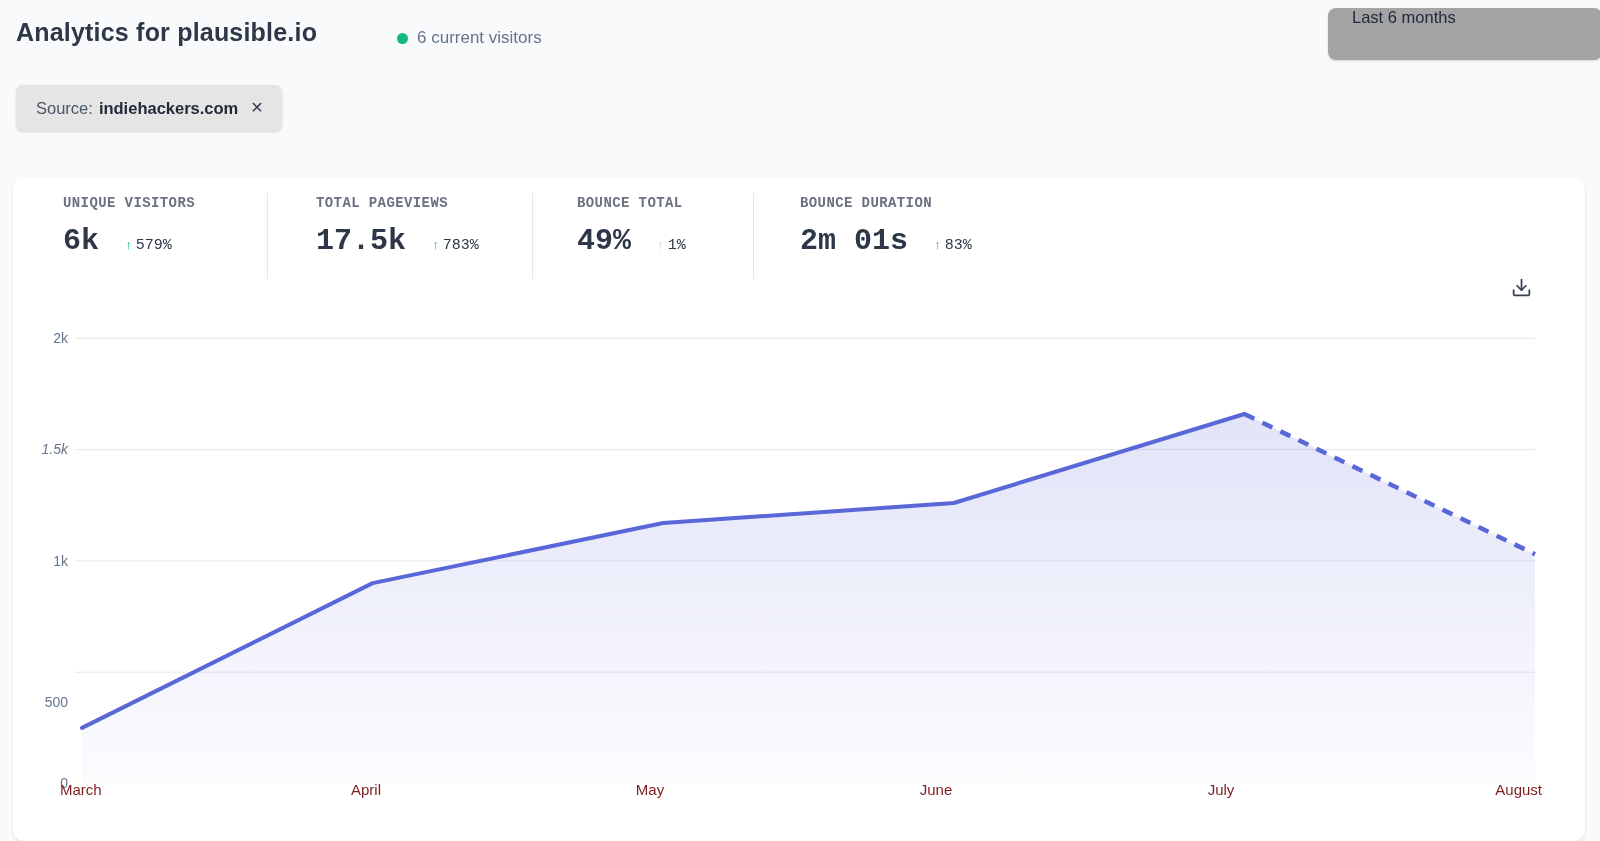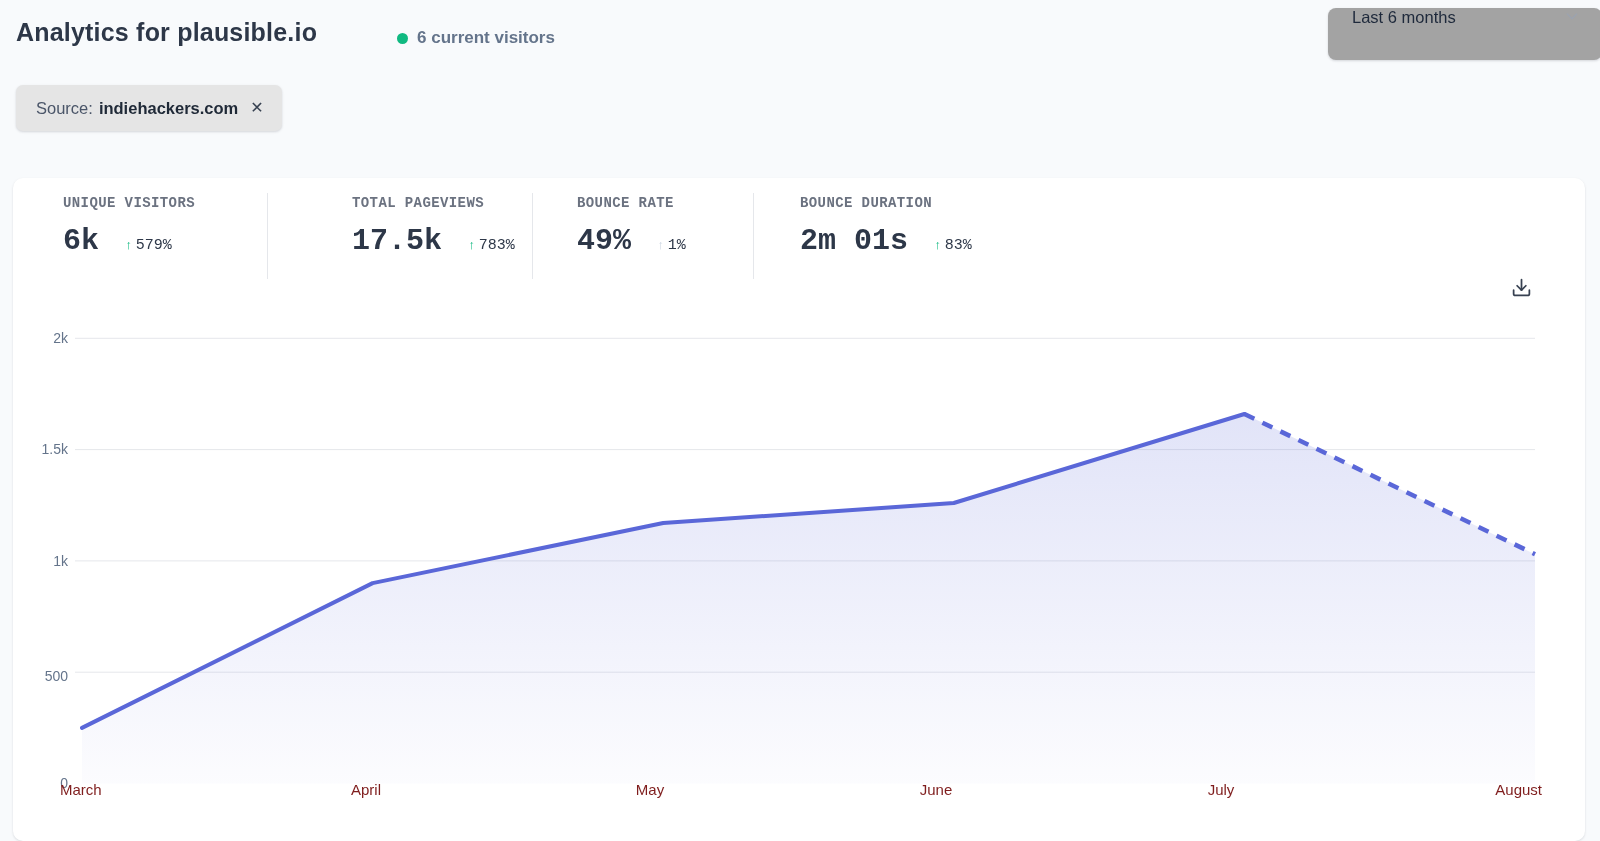--- a/index.html
+++ b/index.html
@@ -4,21 +4,21 @@
 <style>
   * { margin:0; padding:0; box-sizing:border-box; }
   html,body { width:1600px; height:841px; }
   body { font-family:"Liberation Sans","DejaVu Sans",sans-serif; background:#f8fafc; }
   #app { position:relative; width:1600px; height:841px; background:#f8fafc; overflow:hidden; }
 
   
   .page-title { position:absolute; left:16px; top:18px; font-size:25px; font-weight:700; color:#2d3748; letter-spacing:.2px; }
   .visitors { position:absolute; left:397px; top:28px; display:flex; align-items:center; gap:9px; }
   .live-dot { width:11px; height:11px; border-radius:50%; background:#10b981; }
-  .visitors-text { font-size:17px; font-weight:700; color:#64748b; }
+  .visitors-text { font-size:17px; font-weight:400; color:#64748b; }
 
   .period-btn { position:absolute; left:1328px; top:8px; width:274px; height:52px; background:#a3a3a3; border-radius:8px;
     box-shadow:0 1px 3px rgba(15,23,42,.10), 0 1px 2px rgba(15,23,42,.06); display:flex; align-items:flex-start;
     padding:0 22px 0 24px; cursor:pointer; }
   .period-label { font-size:16.5px; color:#1e293b; flex:1; }
   .chev { width:16px; height:16px; stroke:#9ca3af; stroke-width:2; fill:none; }
 
   .filter-pill { position:absolute; left:16px; top:85px; height:46px; background:#e5e5e5; border-radius:7px;
     box-shadow:0 1px 3px rgba(15,23,42,.10), 0 1px 2px rgba(15,23,42,.06); display:flex; align-items:center;
     gap:6px; padding:0 18px 0 20px; font-size:16.5px; color:#4a5568; }
@@ -78,31 +78,31 @@
 
     <div class="stat" style="left:50px;">
       <div class="stat-label">UNIQUE VISITORS</div>
       <div class="stat-row">
         <span class="stat-value">6k</span>
         <span class="stat-change"><span class="arrow" style="color: rgb(16, 185, 129);">↑</span><span>579%</span></span>
       </div>
     </div>
     <div class="v-div" style="left:254px;"></div>
 
-    <div class="stat" style="left:303px;margin-left:36px;">
+    <div class="stat" style="left:303px;">
       <div class="stat-label">TOTAL PAGEVIEWS</div>
       <div class="stat-row">
         <span class="stat-value">17.5k</span>
         <span class="stat-change"><span class="arrow" style="color: rgb(16, 185, 129);">↑</span><span>783%</span></span>
       </div>
     </div>
     <div class="v-div" style="left:519px;"></div>
 
     <div class="stat" style="left:564px;">
-      <div class="stat-label">BOUNCE RATE</div>
+      <div class="stat-label">BOUNCE TOTAL</div>
       <div class="stat-row">
         <span class="stat-value">49%</span>
         <span class="stat-change"><span class="arrow" style="color: rgb(203, 213, 225);">↑</span><span>1%</span></span>
       </div>
     </div>
     <div class="v-div" style="left:740px;"></div>
 
     <div class="stat" style="left:787px;">
       <div class="stat-label">BOUNCE DURATION</div>
       <div class="stat-row">
@@ -114,23 +114,23 @@
     <div class="dl-btn">
       <svg viewBox="0 0 24 24">
         <path d="M21 15v4a2 2 0 0 1-2 2H5a2 2 0 0 1-2-2v-4" stroke-linecap="round" stroke-linejoin="round"></path>
         <polyline points="7 10 12 15 17 10" stroke-linecap="round" stroke-linejoin="round"></polyline>
         <line x1="12" y1="15" x2="12" y2="3" stroke-linecap="round"></line>
       </svg>
     </div>
   </div>
 
   <div class="y-label" style="top:328px;">2k</div>
-  <div class="y-label" style="top:439px;">1.5k</div>
+  <div class="y-label" style="top:439px;font-style:italic;">1.5k</div>
   <div class="y-label" style="top:551px;">1k</div>
-  <div class="y-label" style="top:666px;">500</div>
+  <div class="y-label" style="top:692px;">500</div>
   <div class="y-label" style="top:773px;">0</div>
 
   <svg id="chart-svg" width="1480" height="485" viewBox="0 0 1480 485">
     <defs>
       <linearGradient id="areaGrad" x1="0" y1="0" x2="0" y2="1">
         <stop offset="0%" stop-color="#5a67d8" stop-opacity="0.18"></stop>
         <stop offset="100%" stop-color="#5a67d8" stop-opacity="0.02"></stop>
       </linearGradient>
     </defs>
   <line x1="15" y1="352.2" x2="1475" y2="352.2" stroke="#e5e7eb" stroke-width="1"></line>

